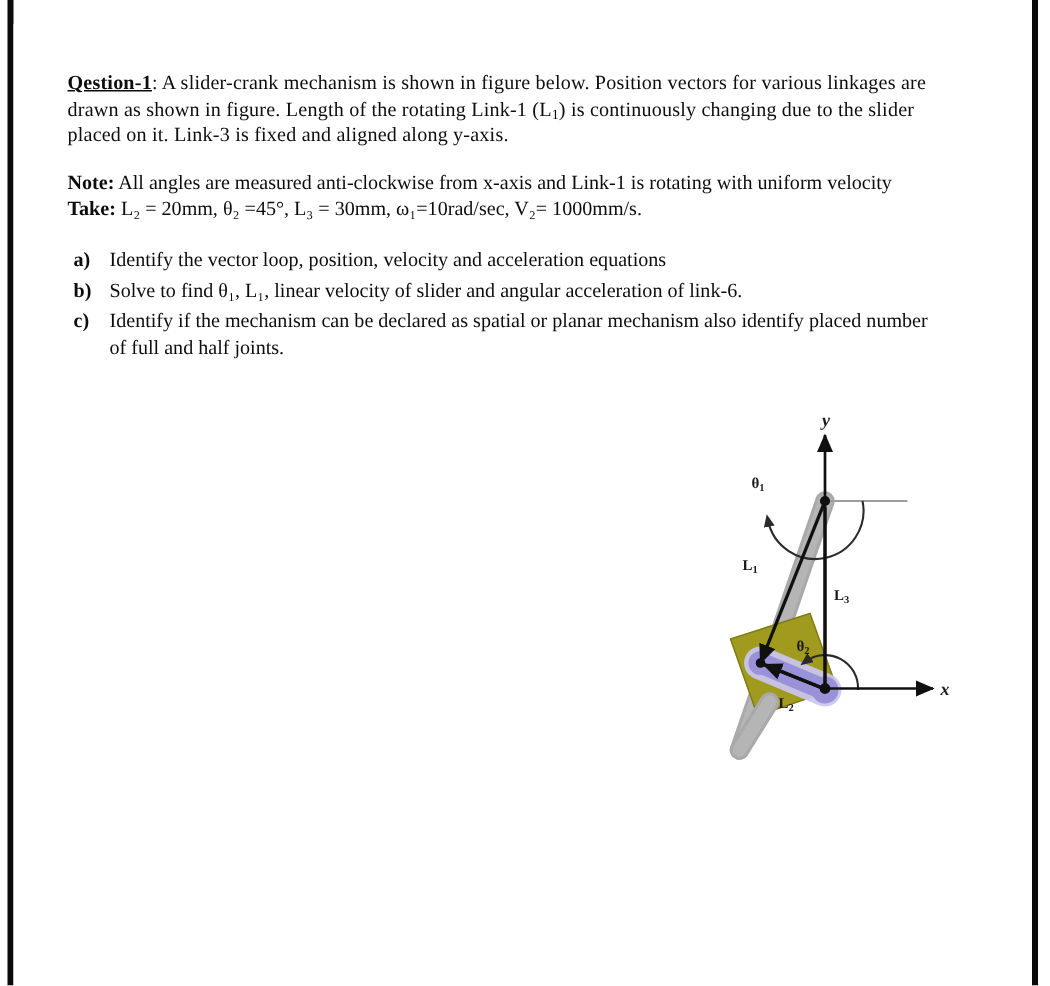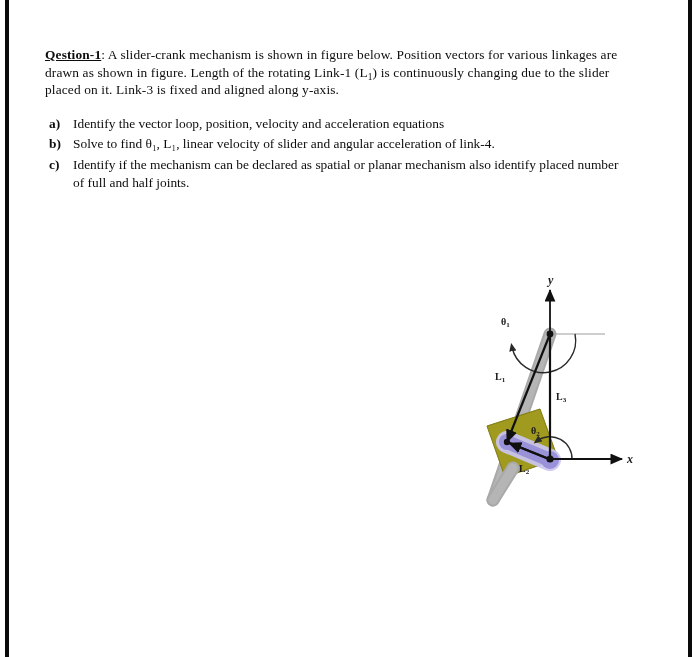--- a/index.html
+++ b/index.html
@@ -126,24 +126,28 @@
 <div id="page-border-right"></div>
 
 <div id="sheet">
 
   <div class="text-col">
 
     <p class="para"><span class="q-label">Qestion-1</span><span>: A slider-crank mechanism is shown in figure below.  Position vectors for various linkages are</span>
       <span>drawn as shown in figure. Length of the rotating Link-1 (L</span><sub>1</sub><span>) is continuously changing due to the slider</span>
       <span>placed on it. Link-3 is fixed and aligned along y-axis.</span></p>
 
+    <div class="note-block">
+      <p class="note-line"><span class="b">Note:</span><span> All angles are measured anti-clockwise from x-axis and Link-1 is rotating with uniform velocity</span></p>
+      <p class="note-line"><span class="b">Take:</span><span> L₂ = 20mm, θ₂ =45°, L₃ = 30mm, ω₁=10rad/sec, V₂= 1000mm/s.</span></p>
+    </div>
 
     <ol class="qlist">
       <li><span class="marker">a)</span><span>Identify the vector loop, position, velocity and acceleration equations</span></li>
-      <li><span class="marker">b)</span><span>Solve to find θ₁, L₁, linear velocity of slider and angular acceleration of link-4.</span></li>
+      <li><span class="marker">b)</span><span>Solve to find θ₁, L₁, linear velocity of slider and angular acceleration of link-6.</span></li>
       <li><span class="marker">c)</span><span>Identify if the mechanism can be declared as spatial or planar mechanism also identify placed number of full and half joints.</span></li>
     </ol>
 
   </div>
 
   <div id="figure">
     <svg width="200" height="245" viewBox="0 0 200 245" xmlns="http://www.w3.org/2000/svg">
 
       <defs>
         <marker id="arrowBlack" markerWidth="8" markerHeight="8" refX="6.4" refY="3" orient="auto" markerUnits="strokeWidth">

